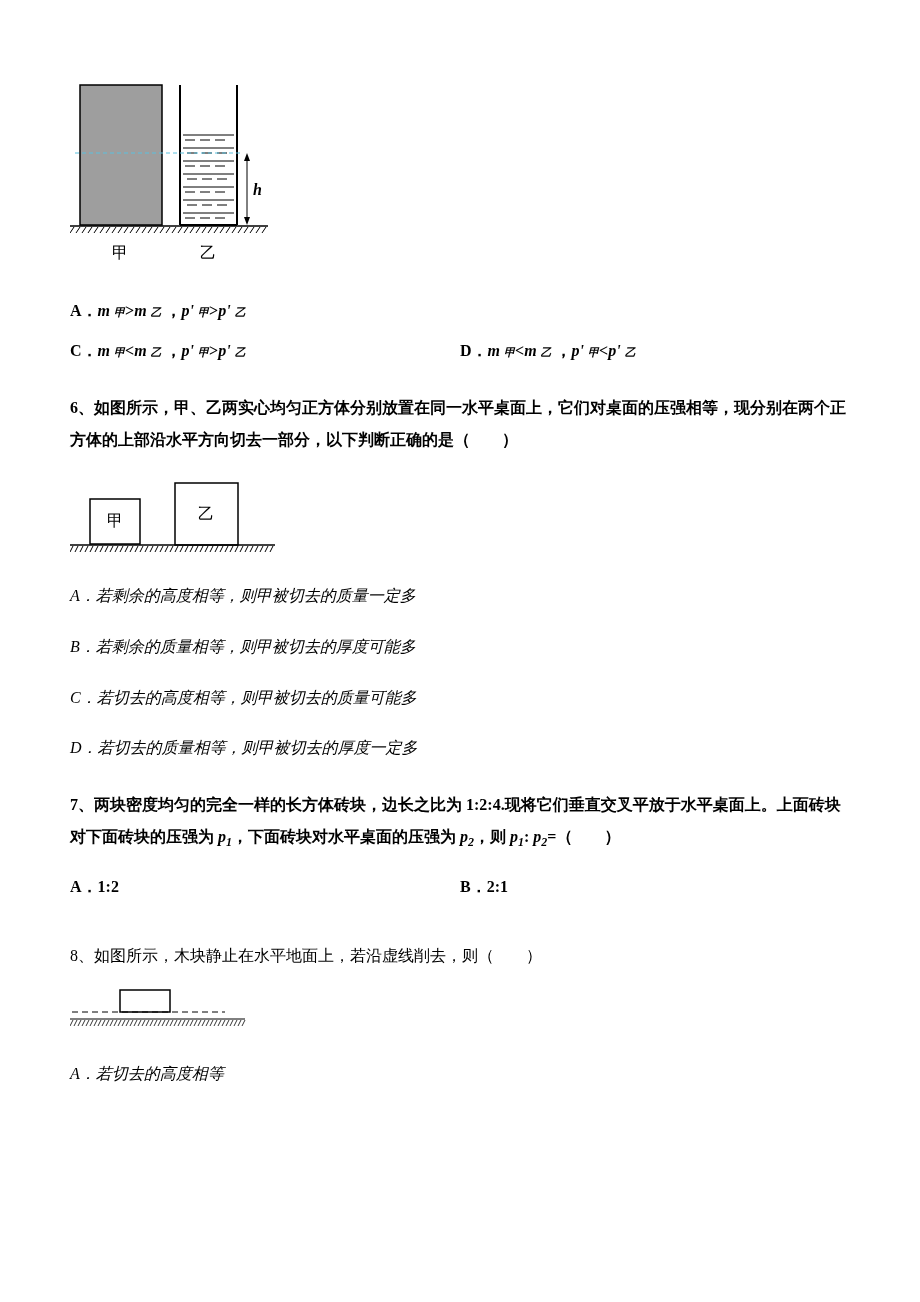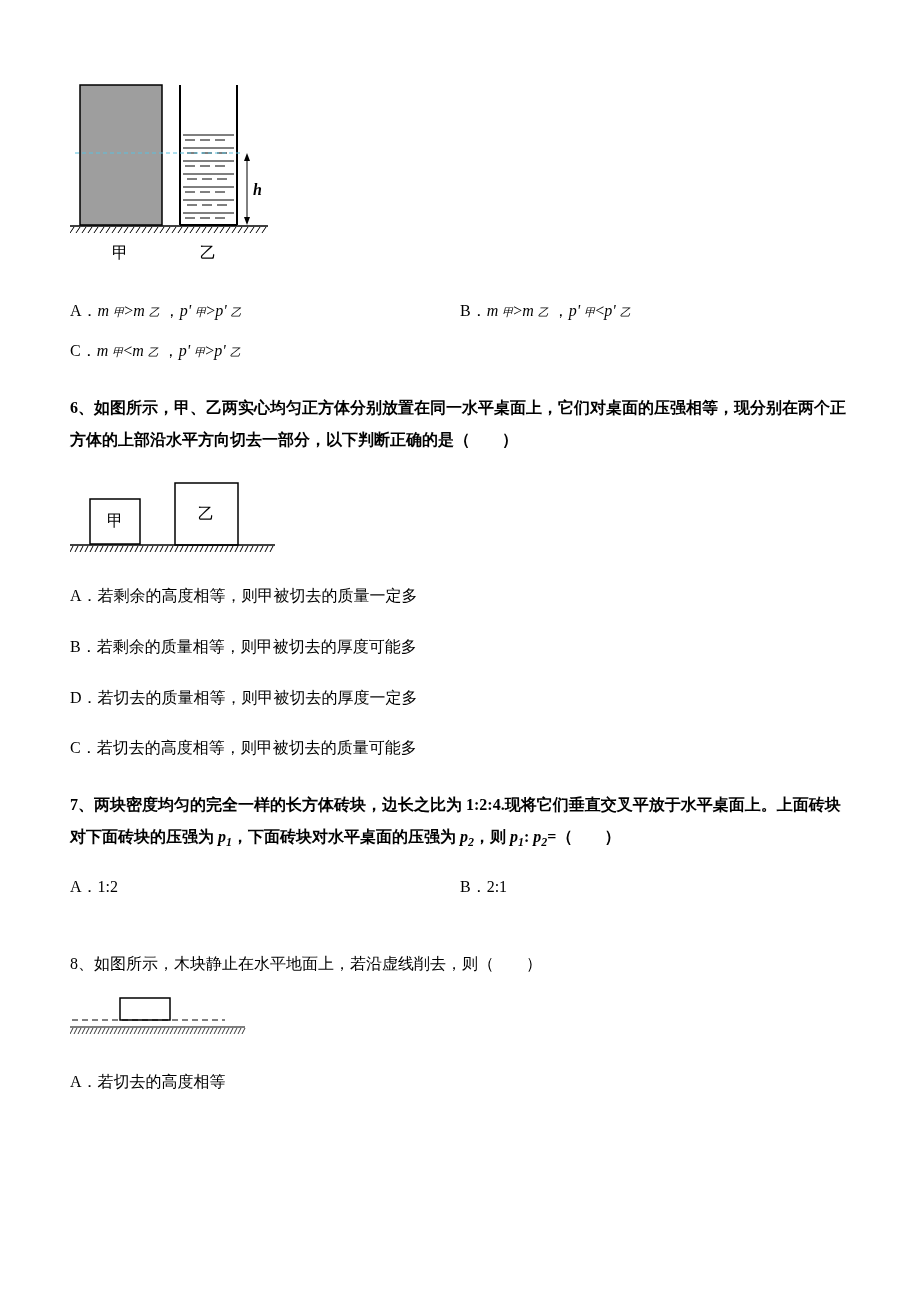--- a/index.html
+++ b/index.html
@@ -21,38 +21,40 @@
     }
     .figure-container-2 {
       margin: 20px 0;
     }
     .figure-container-3 {
       margin: 20px 0;
     }
     .options-row {
       display: flex;
       margin-bottom: 15px;
+      font-weight: bold;
     }
     .option-left {
       width: 50%;
     }
     .option-right {
       width: 50%;
     }
     .option-block {
       margin-bottom: 25px;
+      font-style: italic;
     }
     .question-text {
       margin-top: 28px;
       margin-bottom: 5px;
       line-height: 2;
       font-weight: bold;
     }
     .question-text-tight {
-      margin-top: 36px;
+      margin-top: 28px;
       margin-bottom: 5px;
     }
     .sub {
       font-size: 12px;
       vertical-align: sub;
     }
     .italic {
       font-style: italic;
       font-family: "Times New Roman", serif;
     }
@@ -149,24 +151,24 @@
     </g>
 
     <text x="42" y="188" font-family="SimSun" font-size="16">甲</text>
     <text x="130" y="188" font-family="SimSun" font-size="16">乙</text>
   </svg>
 </div>
 
 <div>
   <div class="options-row">
     <div class="option-left">A．<span class="italic">m</span> <span class="subscript">甲</span>&gt;<span class="italic">m</span> <span class="subscript">乙</span> ，<span class="italic">p'</span> <span class="subscript">甲</span>&gt;<span class="italic">p'</span> <span class="subscript">乙</span></div>
-    <div class="option-right">B．<span class="italic">m</span> <span class="subscript">甲</span>&gt;<span class="italic">m</span> <span class="subscript">乙</span> ，<span class="italic">p'</span> <span class="subscript">甲</span>&lt;<span class="italic">p'</span> <span class="subscript">乙</span></div>
   </div>
   <div class="options-row">
     <div class="option-left">C．<span class="italic">m</span> <span class="subscript">甲</span>&lt;<span class="italic">m</span> <span class="subscript">乙</span> ，<span class="italic">p'</span> <span class="subscript">甲</span>&gt;<span class="italic">p'</span> <span class="subscript">乙</span></div>
+    <div class="option-right">D．<span class="italic">m</span> <span class="subscript">甲</span>&lt;<span class="italic">m</span> <span class="subscript">乙</span> ，<span class="italic">p'</span> <span class="subscript">甲</span>&lt;<span class="italic">p'</span> <span class="subscript">乙</span></div>
   </div>
 </div>
 
 <div class="question-text">6、如图所示，甲、乙两实心均匀正方体分别放置在同一水平桌面上，它们对桌面的压强相等，现分别在两个正方体的上部沿水平方向切去一部分，以下判断正确的是（　　）</div>
 
 <div class="figure-container-2">
   <svg width="210" height="80" viewBox="0 0 210 80">
 
     <rect x="20" y="23" width="50" height="45" fill="none" stroke="#000" stroke-width="1.5"></rect>
     <text x="37" y="50" font-family="SimSun" font-size="16">甲</text>
@@ -217,22 +219,22 @@
         <line x1="193" y1="70" x2="190" y2="76"></line>
       <line x1="198" y1="70" x2="195" y2="76"></line>
         <line x1="203" y1="70" x2="200" y2="76"></line>
     </g>
   </svg>
 </div>
 
 <div>
   <div class="option-block">A．若剩余的高度相等，则甲被切去的质量一定多</div>
   <div class="option-block">B．若剩余的质量相等，则甲被切去的厚度可能多</div>
+  <div class="option-block">C．若切去的高度相等，则甲被切去的质量可能多</div>
   <div class="option-block">D．若切去的质量相等，则甲被切去的厚度一定多</div>
-  <div class="option-block">C．若切去的高度相等，则甲被切去的质量可能多</div>
 </div>
 
 <div class="question-text">
   <span>7、两块密度均匀的完全一样的长方体砖块，边长之比为 1:2:4.现将它们垂直交叉平放于水平桌面上。上面砖块对下面砖块的压强为 </span><span class="italic">p</span><span class="sub italic">1</span><span>，下面砖块对水平桌面的压强为 </span><span class="italic">p</span><span class="sub italic">2</span><span>，则 </span><span class="italic">p</span><span class="sub italic">1</span><span>: </span><span class="italic">p</span><span class="sub italic">2</span><span>=（　　）</span>
 </div>
 
 <div style="margin-top:20px;">
   <div class="options-row" style="align-items:center;">
     <div class="option-left">A．1:2</div>
     <div class="option-right">B．2:1</div>

